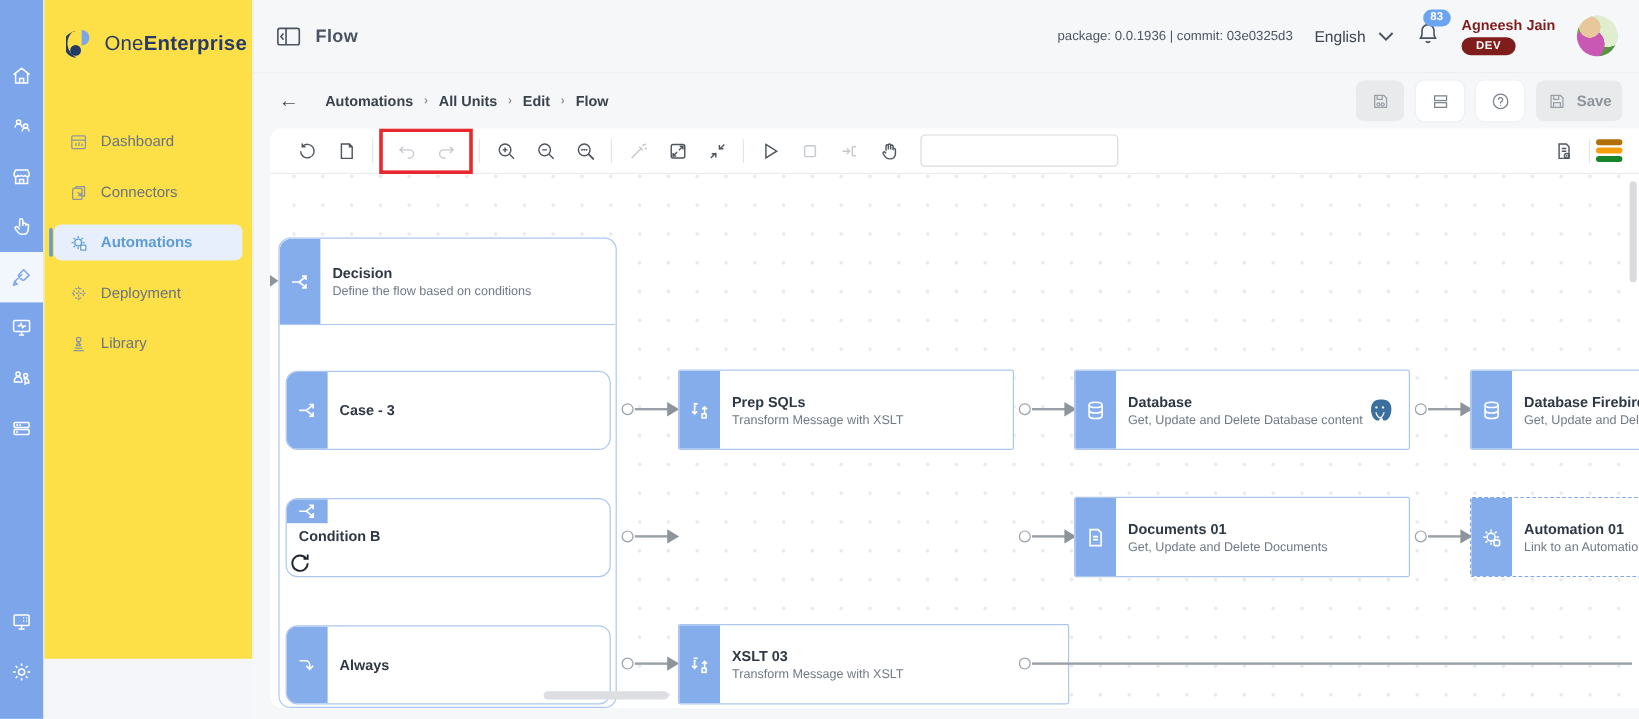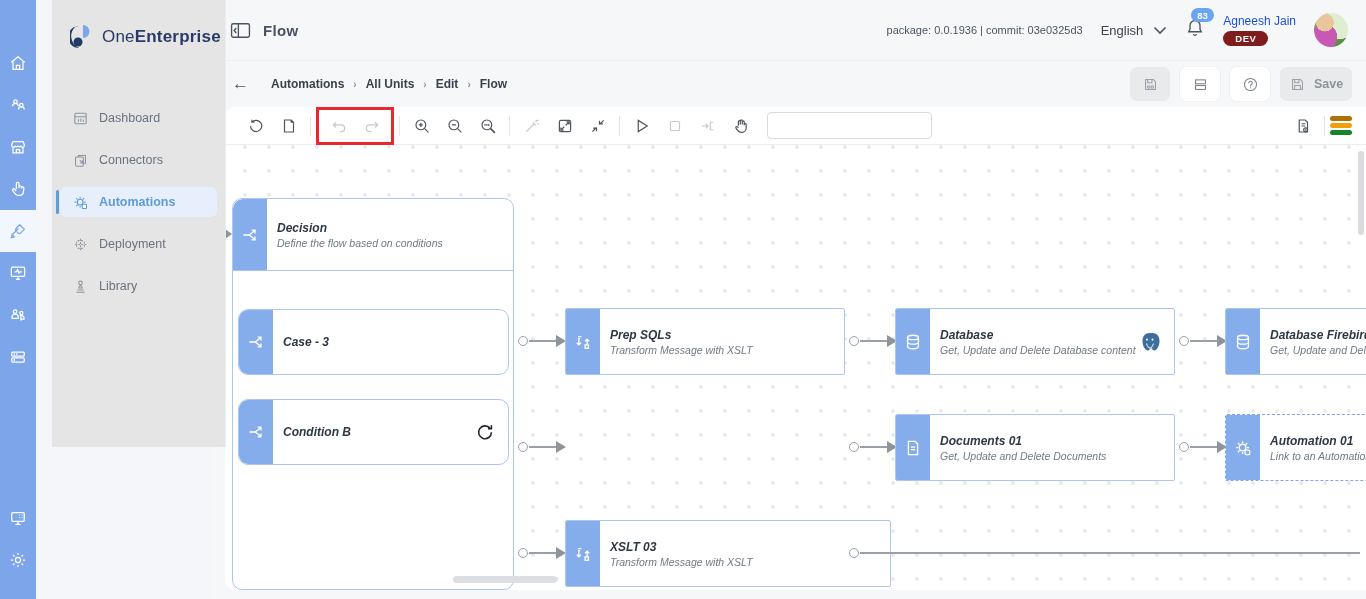--- a/index.html
+++ b/index.html
@@ -9,21 +9,21 @@
   
   .rail { position:absolute; left:0; top:0; width:36px; height:599px; background:#7da5e9; z-index:30; }
   .rail-item { width:36px; height:42px; display:flex; align-items:center; justify-content:center; }
   .rail-item svg { stroke:#fff; fill:none; stroke-width:1.5; width:20px; height:20px; }
   .rail-item.active { background:#f2f6fd; }
   .rail-item.active svg { stroke:#7da5e9; }
   .rail-top { position:absolute; top:42px; left:0; }
   .rail-bottom { position:absolute; bottom:18px; left:0; }
 
   
-  .sidebar { position:absolute; left:52px; top:0; width:174px; height:447px; background:#e5e5e5; border-right:1px solid #ecedf1; z-index:25; }
+  .sidebar { position:absolute; left:37px; top:0; width:174px; height:549px; background:#fde047; border-right:1px solid #ecedf1; z-index:25; }
   .logo { display:flex; align-items:center; gap:4px; padding:22px 0 0 18px; }
   .logo-text { font-size:17px; color:#2a3a66; letter-spacing:.2px; }
   .logo-text b { font-weight:bold; }
   .menu { margin-top:51px; }
   .menu-item { position:relative; display:flex; align-items:center; gap:10px; height:30px; margin:6px 8px; padding-left:12px; border-radius:6px; font-size:12.5px; color:#6a737e; cursor:pointer; }
   .menu-item svg { width:17px; height:17px; stroke:#8d95a0; fill:none; stroke-width:1.5; flex:0 0 auto; }
   .menu-item.active { background:#e7effc; color:#5e9cd8; font-weight:bold; }
   .menu-item.active svg { stroke:#5e9cd8; }
   .menu-item.active::before { content:""; position:absolute; left:-4px; top:3px; width:3px; height:24px; background:#5e9cd8; border-radius:2px; }
   .menu-item + .menu-item { margin-top:12px; }
@@ -33,21 +33,21 @@
 
   .topbar { height:61px; display:flex; align-items:center; padding:0 18px 0 20px; border-bottom:1px solid #eceef1; background:#f6f7f9; }
   .page-title-wrap { display:flex; align-items:center; gap:12px; }
   .page-title { font-size:15px; font-weight:bold; color:#4a5360; letter-spacing:.3px; }
   .topbar-right { margin-left:auto; display:flex; align-items:center; gap:18px; }
   .pkg { font-size:11px; color:#4b5563; }
   .lang { display:flex; align-items:center; gap:10px; font-size:13px; color:#3c4450; cursor:pointer; }
   .bell-wrap { position:relative; cursor:pointer; }
   .bell-badge { position:absolute; top:-9px; left:6px; background:#6ba4f2; color:#fff; font-size:9.5px; padding:1.5px 6px; border-radius:9px; font-weight:bold; }
   .user { display:flex; flex-direction:column; align-items:flex-start; gap:3px; }
-  .user-name { font-size:12px; font-weight:normal; color:#1d4ed8; }
+  .user-name { font-size:12px; font-weight:bold; color:#7f1d1d; }
   .env-badge { background:#7f1d1d; color:#fff; font-size:9.5px; font-weight:bold; padding:2px 12px; border-radius:8px; letter-spacing:.5px; }
   .avatar { width:34px; height:34px; border-radius:50%;
     background: radial-gradient(circle at 32% 28%, #e9c79d 0 26%, transparent 27%),
                 radial-gradient(circle at 30% 70%, #c958b5 0 38%, transparent 39%),
                 radial-gradient(circle at 75% 30%, #dfeecf 0 45%, transparent 46%),
                 linear-gradient(135deg,#7fae55,#4f8a3d); cursor:pointer; }
 
   .crumbrow { height:46px; display:flex; align-items:center; padding:0 14px 0 22px; background:#f6f7f9; }
   .back-arrow { font-size:17px; color:#4a5360; margin-right:22px; cursor:pointer; }
   .crumbs { display:flex; align-items:center; gap:9px; font-size:12px; color:#39414d; font-weight:bold; }
@@ -76,21 +76,21 @@
   .color-bars span { height:5px; border-radius:3px; }
 
   .canvas { position:absolute; left:0; top:38px; right:0; bottom:0;
     background-image:radial-gradient(circle, #e8eaed 1.6px, transparent 1.7px);
     background-size:24px 24px; background-position:8px 14px; }
 
   
   .node { position:absolute; height:67px; background:#fff; border:1px solid #abc7f0; border-radius:2px; display:flex; overflow:hidden; }
   .node-ic { width:34px; background:#85adec; display:flex; align-items:center; justify-content:center; flex:0 0 auto; }
   .node-ic svg { width:20px; height:20px; stroke:#fff; fill:none; stroke-width:1.6; }
-  .node-body { display:flex; flex-direction:column; justify-content:center; padding:0 10px; gap:2px; min-width:0; flex:1;font-style:italic; }
+  .node-body { display:flex; flex-direction:column; justify-content:center; padding:0 10px; gap:2px; min-width:0; flex:1; }
   .node-title { font-size:12px; font-weight:bold; color:#2e3845; white-space:nowrap; }
   .node-sub { font-size:10.5px; color:#707a86; white-space:nowrap; }
   .node-extra { display:flex; align-items:center; padding-right:12px; flex:0 0 auto; }
   .node.dashed { border:1.5px dashed #7da5e9; }
 
   .group { position:absolute; left:7px; top:53px; width:282px; height:392px; border:1px solid #abc7f0; border-radius:10px; background:#fff; }
   .group-head { display:flex; height:72px; border-bottom:1px solid #abc7f0; overflow:hidden; border-radius:10px 10px 0 0; }
   .branch { position:absolute; left:5px; width:271px; height:66px; background:#fff; border:1px solid #abc7f0; border-radius:10px; display:flex; overflow:hidden; }
   .entry-arrow { position:absolute; left:-11px; top:28px; width:0; height:0; border-top:7px solid transparent; border-bottom:7px solid transparent; border-left:10px solid #8d949c; }
 
@@ -426,36 +426,46 @@
           <div class="node-ic">
             <svg viewBox="0 0 24 24">
                 <path d="M4 12 h7 M11 12 L18 6.5 m-4 -.4 h4 v4 M11 12 L18 17.5 m-4 .4 h4 v-4"></path>
               </svg>
           </div>
           <div class="node-body">
               <span class="node-title">Case - 3</span>
             </div>
         </div>
 
-        <div class="branch" style="top:200px;">
+        <div class="branch" style="top:216px;flex-direction:column;">
           <div class="node-ic">
             <svg viewBox="0 0 24 24">
                 <path d="M4 12 h7 M11 12 L18 6.5 m-4 -.4 h4 v4 M11 12 L18 17.5 m-4 .4 h4 v-4"></path>
               </svg>
           </div>
           <div class="node-body">
               <span class="node-title">Condition B</span>
             </div>
           <div class="node-extra loop-ic">
             <svg viewBox="0 0 24 24">
                 <path d="M17.5 8 a7 7 0 1 0 1.5 4.4 M19 4.5 V8.3 h-3.8"></path>
               </svg>
           </div>
         </div>
 
+        <div class="branch" style="top:322px;">
+          <div class="node-ic">
+            <svg viewBox="0 0 24 24">
+                <path d="M4.5 8 h6 a4 4 0 0 1 4 4 v4 M11 13 l3.5 3.5 L18 13"></path>
+              </svg>
+          </div>
+          <div class="node-body">
+              <span class="node-title">Always</span>
+            </div>
+        </div>
       </div>
 
       <div class="conn" style="left:293px; top:189px;">
         <span class="port"></span>
           <span class="wire" style="width:30px;"></span>
           <span class="head" style="left:38px;"></span>
       </div>
       <div class="conn" style="left:293px; top:295px;">
         <span class="port"></span>
           <span class="wire" style="width:30px;"></span>

